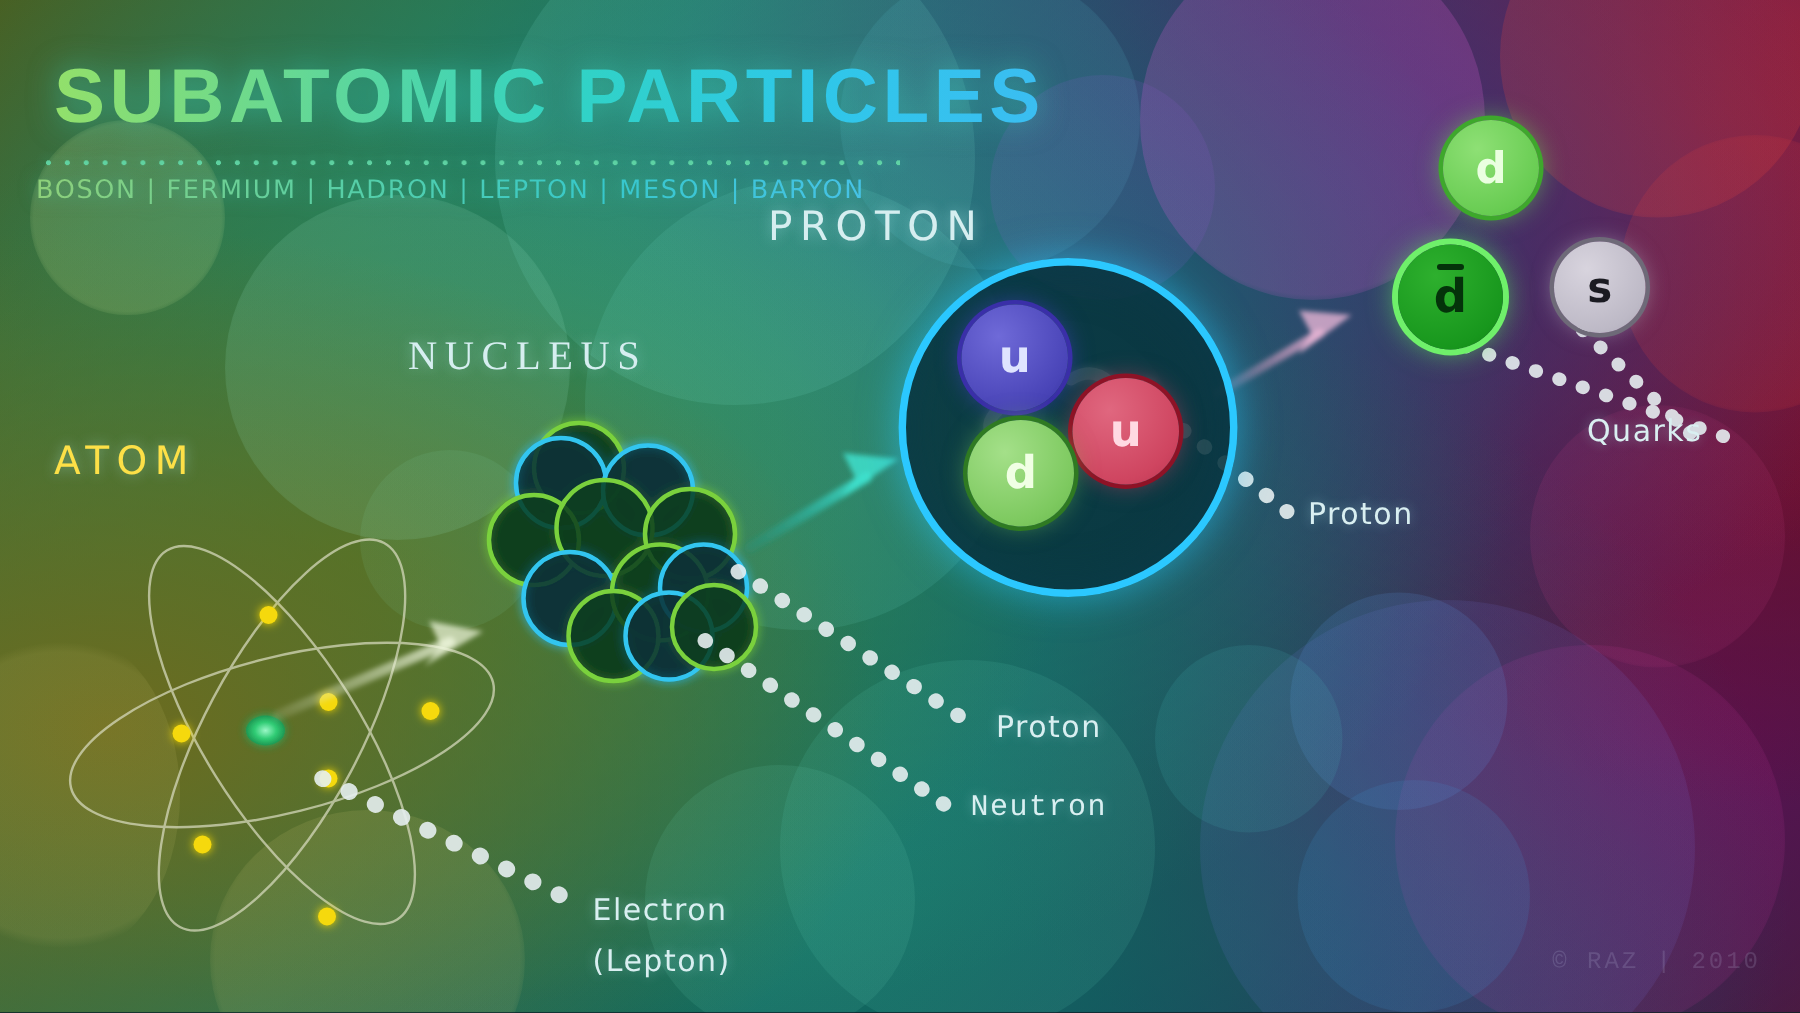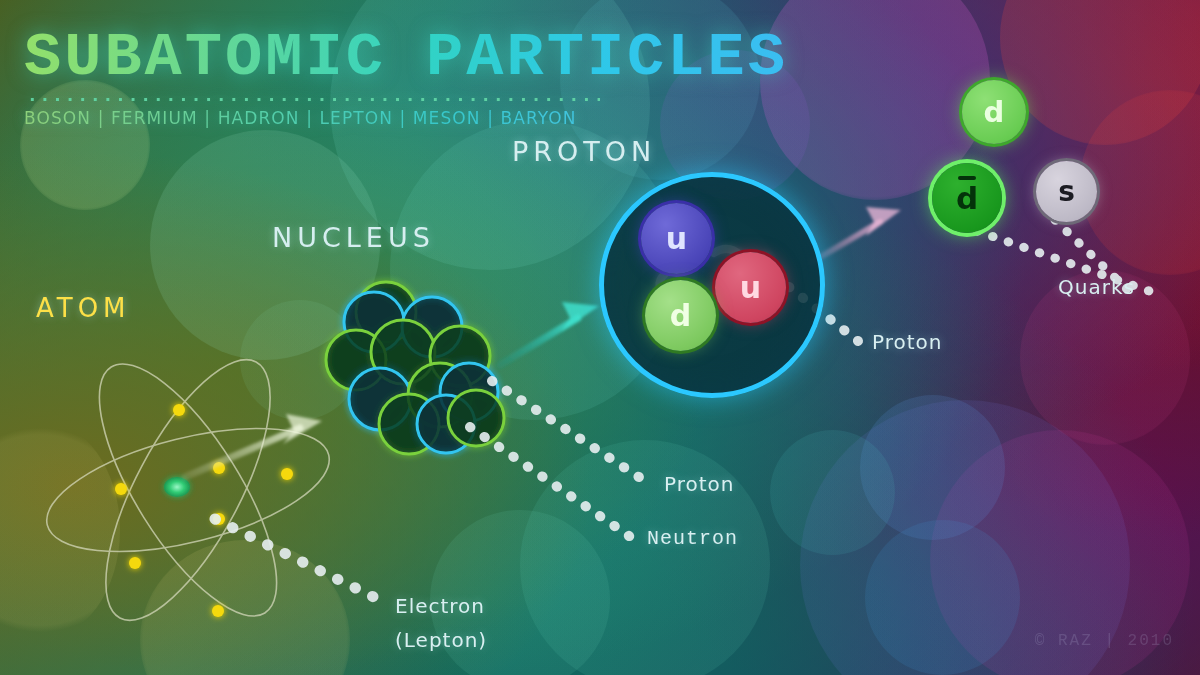--- a/index.html
+++ b/index.html
@@ -38,25 +38,25 @@
   }
   .bokeh {
     position: absolute;
     border-radius: 50%;
     pointer-events: none;
   }
 
   
   #title-block { position: absolute; left: 24px; top: 22px; }
   #main-title {
-    font-family: Liberation Mono, monospace;
-    font-size: 62px;
+    font-family: Liberation Sans, sans-serif;
+    font-size: 51px;
     font-weight: bold;
     letter-spacing: 3px;
-    margin: 0;
+    margin: 12px;
     background: linear-gradient(95deg, #93e06a 0%, #5fd79a 28%, #31d3c4 52%, #2ec8e8 75%, #3bbdf2 100%);
     -webkit-background-clip: text;
     background-clip: text;
     color: transparent;
     -webkit-text-fill-color: transparent;
     filter: drop-shadow(0 0 10px rgba(60,220,200,0.55));
     white-space: nowrap;
   }
   #title-dots {
     height: 7px;
@@ -86,21 +86,21 @@
   .section-label {
     position: absolute;
     font-family: "DejaVu Sans", sans-serif;
     font-size: 27px;
     letter-spacing: 5px;
     color: #d6eef0;
     text-shadow: 0 0 9px rgba(180,240,245,.45);
     white-space: nowrap;
   }
   #label-atom    { left: 36px;  top: 293px; font-size: 26px; color: #fde047; }
-  #label-nucleus { left: 272px; top: 222px; }
+  #label-nucleus { left: 272px; top: 222px; font-family: Liberation Serif, serif; }
   #label-proton  { left: 512px; top: 136px; }
 
   
   .leader-label {
     position: absolute;
     font-family: "DejaVu Sans", sans-serif;
     font-size: 20px;
     letter-spacing: 1px;
     color: #d9eff1;
     text-shadow: 0 0 8px rgba(170,235,240,.4);

